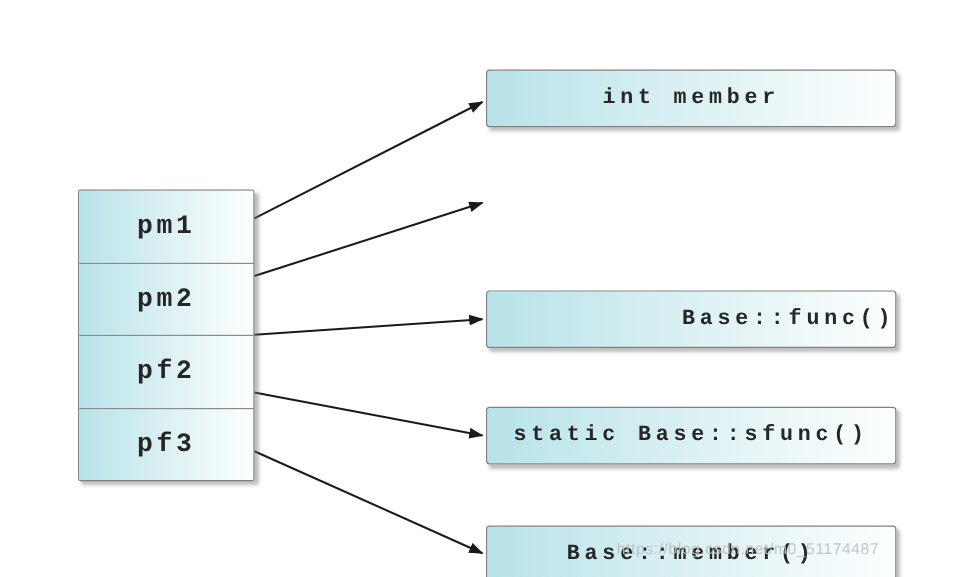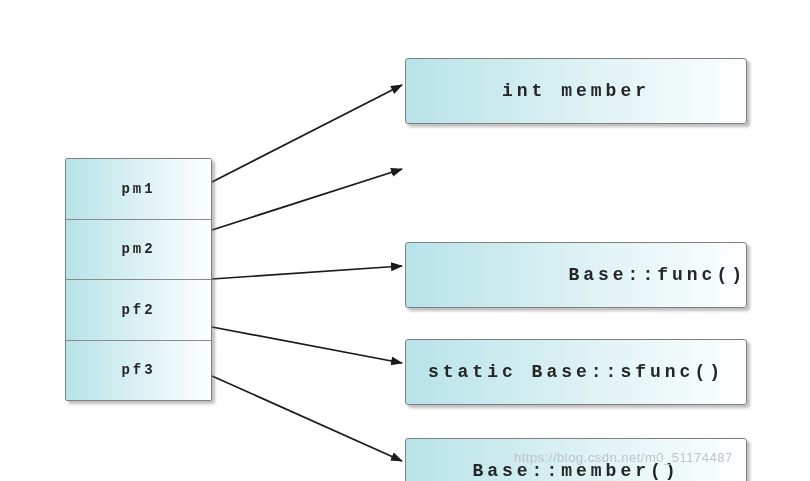--- a/index.html
+++ b/index.html
@@ -32,30 +32,30 @@
   }
   .stack-cell {
     flex: 1 1 0;
     display: flex;
     align-items: center;
     justify-content: center;
     background: linear-gradient(to right, #b7e3e9 0%, #dff2f4 55%, #fdffff 100%);
     border-top: 1px solid #8a8a8a;
     font-family: "Liberation Mono", "DejaVu Sans Mono", monospace;
     font-weight: bold;
-    font-size: 14px;
+    font-size: 22px;
     letter-spacing: 3px;
     color: #262626;
   }
   .stack-cell:first-child { border-top: none; }
   
   .member-box {
     position: absolute;
     left: 405px;
-    width: 342px; height: 66px;
+    width: 342px; height: 48px;
     display: flex;
     align-items: center;
     justify-content: center;
     background: linear-gradient(to right, #b7e3e9 0%, #dff2f4 55%, #fdffff 100%);
     border: 1px solid #808080;
     border-radius: 3px;
     box-shadow: 3px 3px 3px rgba(110,110,110,0.45);
     box-sizing: border-box;
     font-family: "Liberation Mono", "DejaVu Sans Mono", monospace;
     font-weight: bold;

